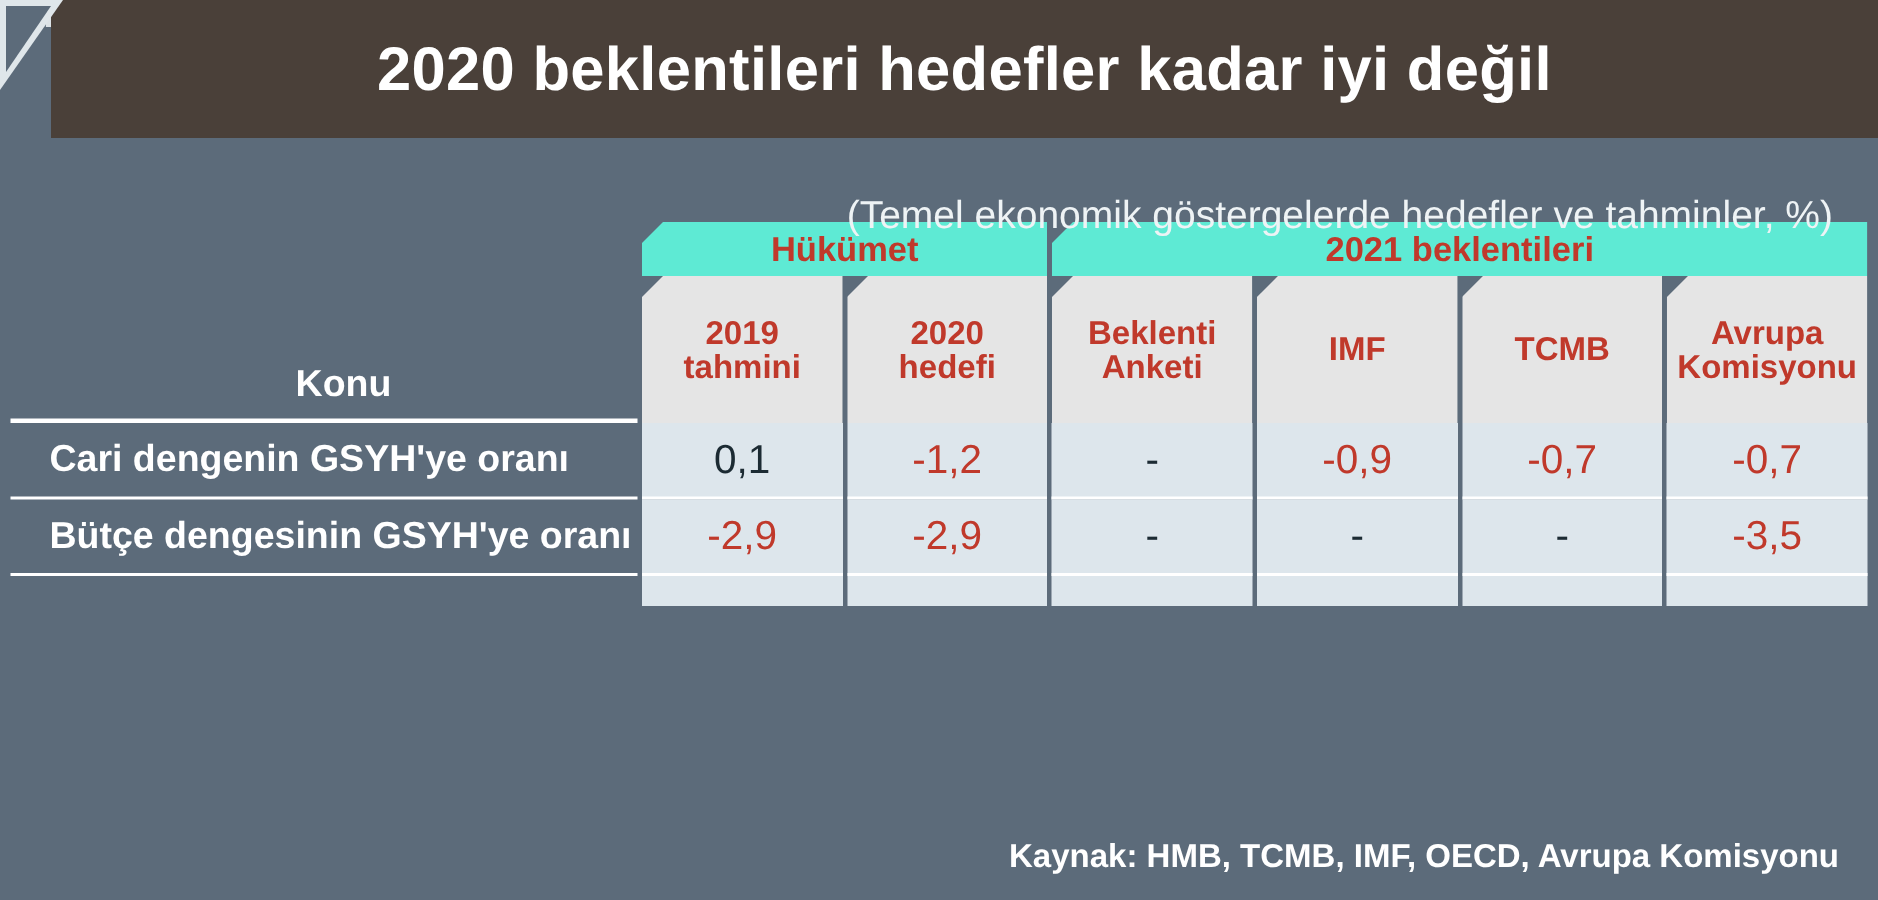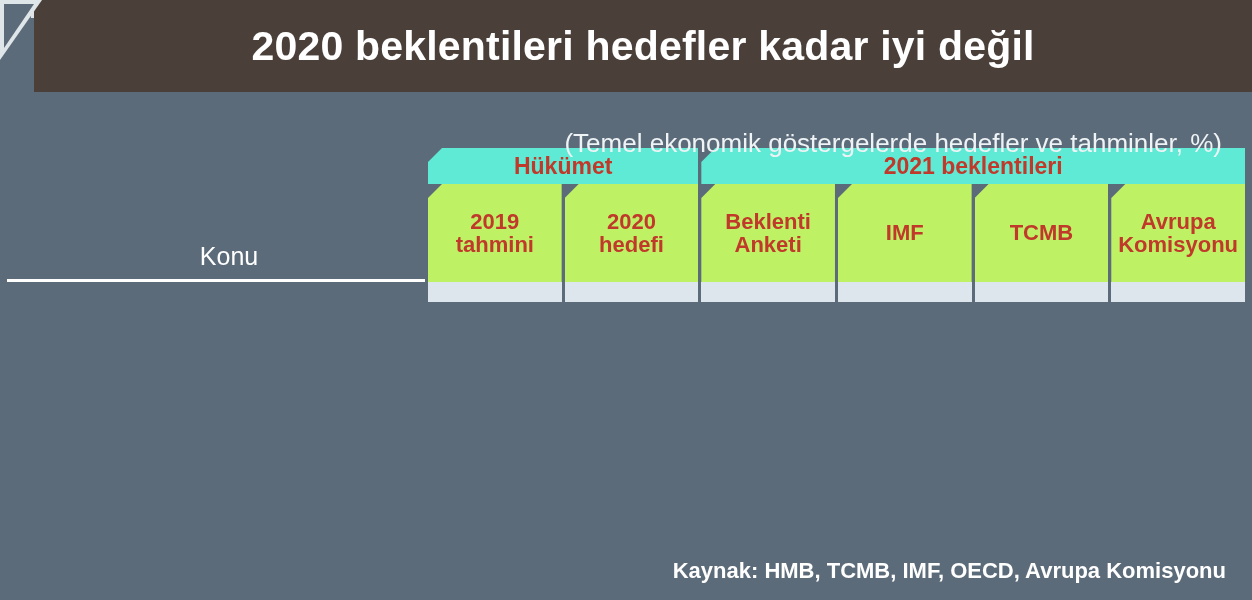--- a/index.html
+++ b/index.html
@@ -62,31 +62,31 @@
     color:#c0392b;
     font-weight:bold;font-size:23px;
     text-align:center;
     height:34px;
     vertical-align:middle;
   }
   .grp-empty{background:transparent;}
   .notch-l{clip-path:polygon(14px 0,100% 0,100% 100%,0 100%,0 14px);}
 
   .hdrcell{
-    background:#bef264;
+    background:#e5e5e5;
     color:#c0392b;
     font-weight:bold;font-size:22px;
     text-align:center;
     height:96px;
     vertical-align:middle;
     line-height:1.05;
     clip-path:polygon(14px 0,100% 0,100% 100%,0 100%,0 14px);
   }
   .konu-head{
-    color:#ffffff;font-weight:normal;font-size:25px;
+    color:#ffffff;font-weight:bold;font-size:25px;
     vertical-align:bottom;
     padding:0 0 8px 26px;
     background:transparent;
     border-bottom:3px solid #ffffff;
   }
   td.konu{
     color:#ffffff;font-size:25px;font-weight:bold;
     padding:0 0 0 26px;
     background:transparent;
     border-bottom:2px solid #ffffff;
@@ -144,20 +144,38 @@
       <th class="hdrcell">2019<br>tahmini</th>
       <th class="hdrcell">2020<br>hedefi</th>
       <th class="hdrcell">Beklenti<br>Anketi</th>
       <th class="hdrcell">IMF</th>
       <th class="hdrcell">TCMB</th>
       <th class="hdrcell">Avrupa<br>Komisyonu</th>
     </tr>
   </thead>
   <tbody>
     <tr>
+      <td class="konu">Cari dengenin GSYH'ye oranı</td>
+      <td class="val">0,1</td>
+      <td class="val neg">-1,2</td>
+      <td class="val">-</td>
+      <td class="val neg">-0,9</td>
+      <td class="val neg">-0,7</td>
+      <td class="val neg">-0,7</td>
+    </tr>
+    <tr>
+      <td class="konu">Bütçe dengesinin GSYH'ye oranı</td>
+      <td class="val neg">-2,9</td>
+      <td class="val neg">-2,9</td>
+      <td class="val">-</td>
+      <td class="val">-</td>
+      <td class="val">-</td>
+      <td class="val neg">-3,5</td>
+    </tr>
+    <tr>
       <td style="background:transparent;border:0;"></td>
       <td class="filler"></td>
       <td class="filler"></td>
       <td class="filler"></td>
       <td class="filler"></td>
       <td class="filler"></td>
       <td class="filler"></td>
     </tr>
   </tbody>
 </table>

